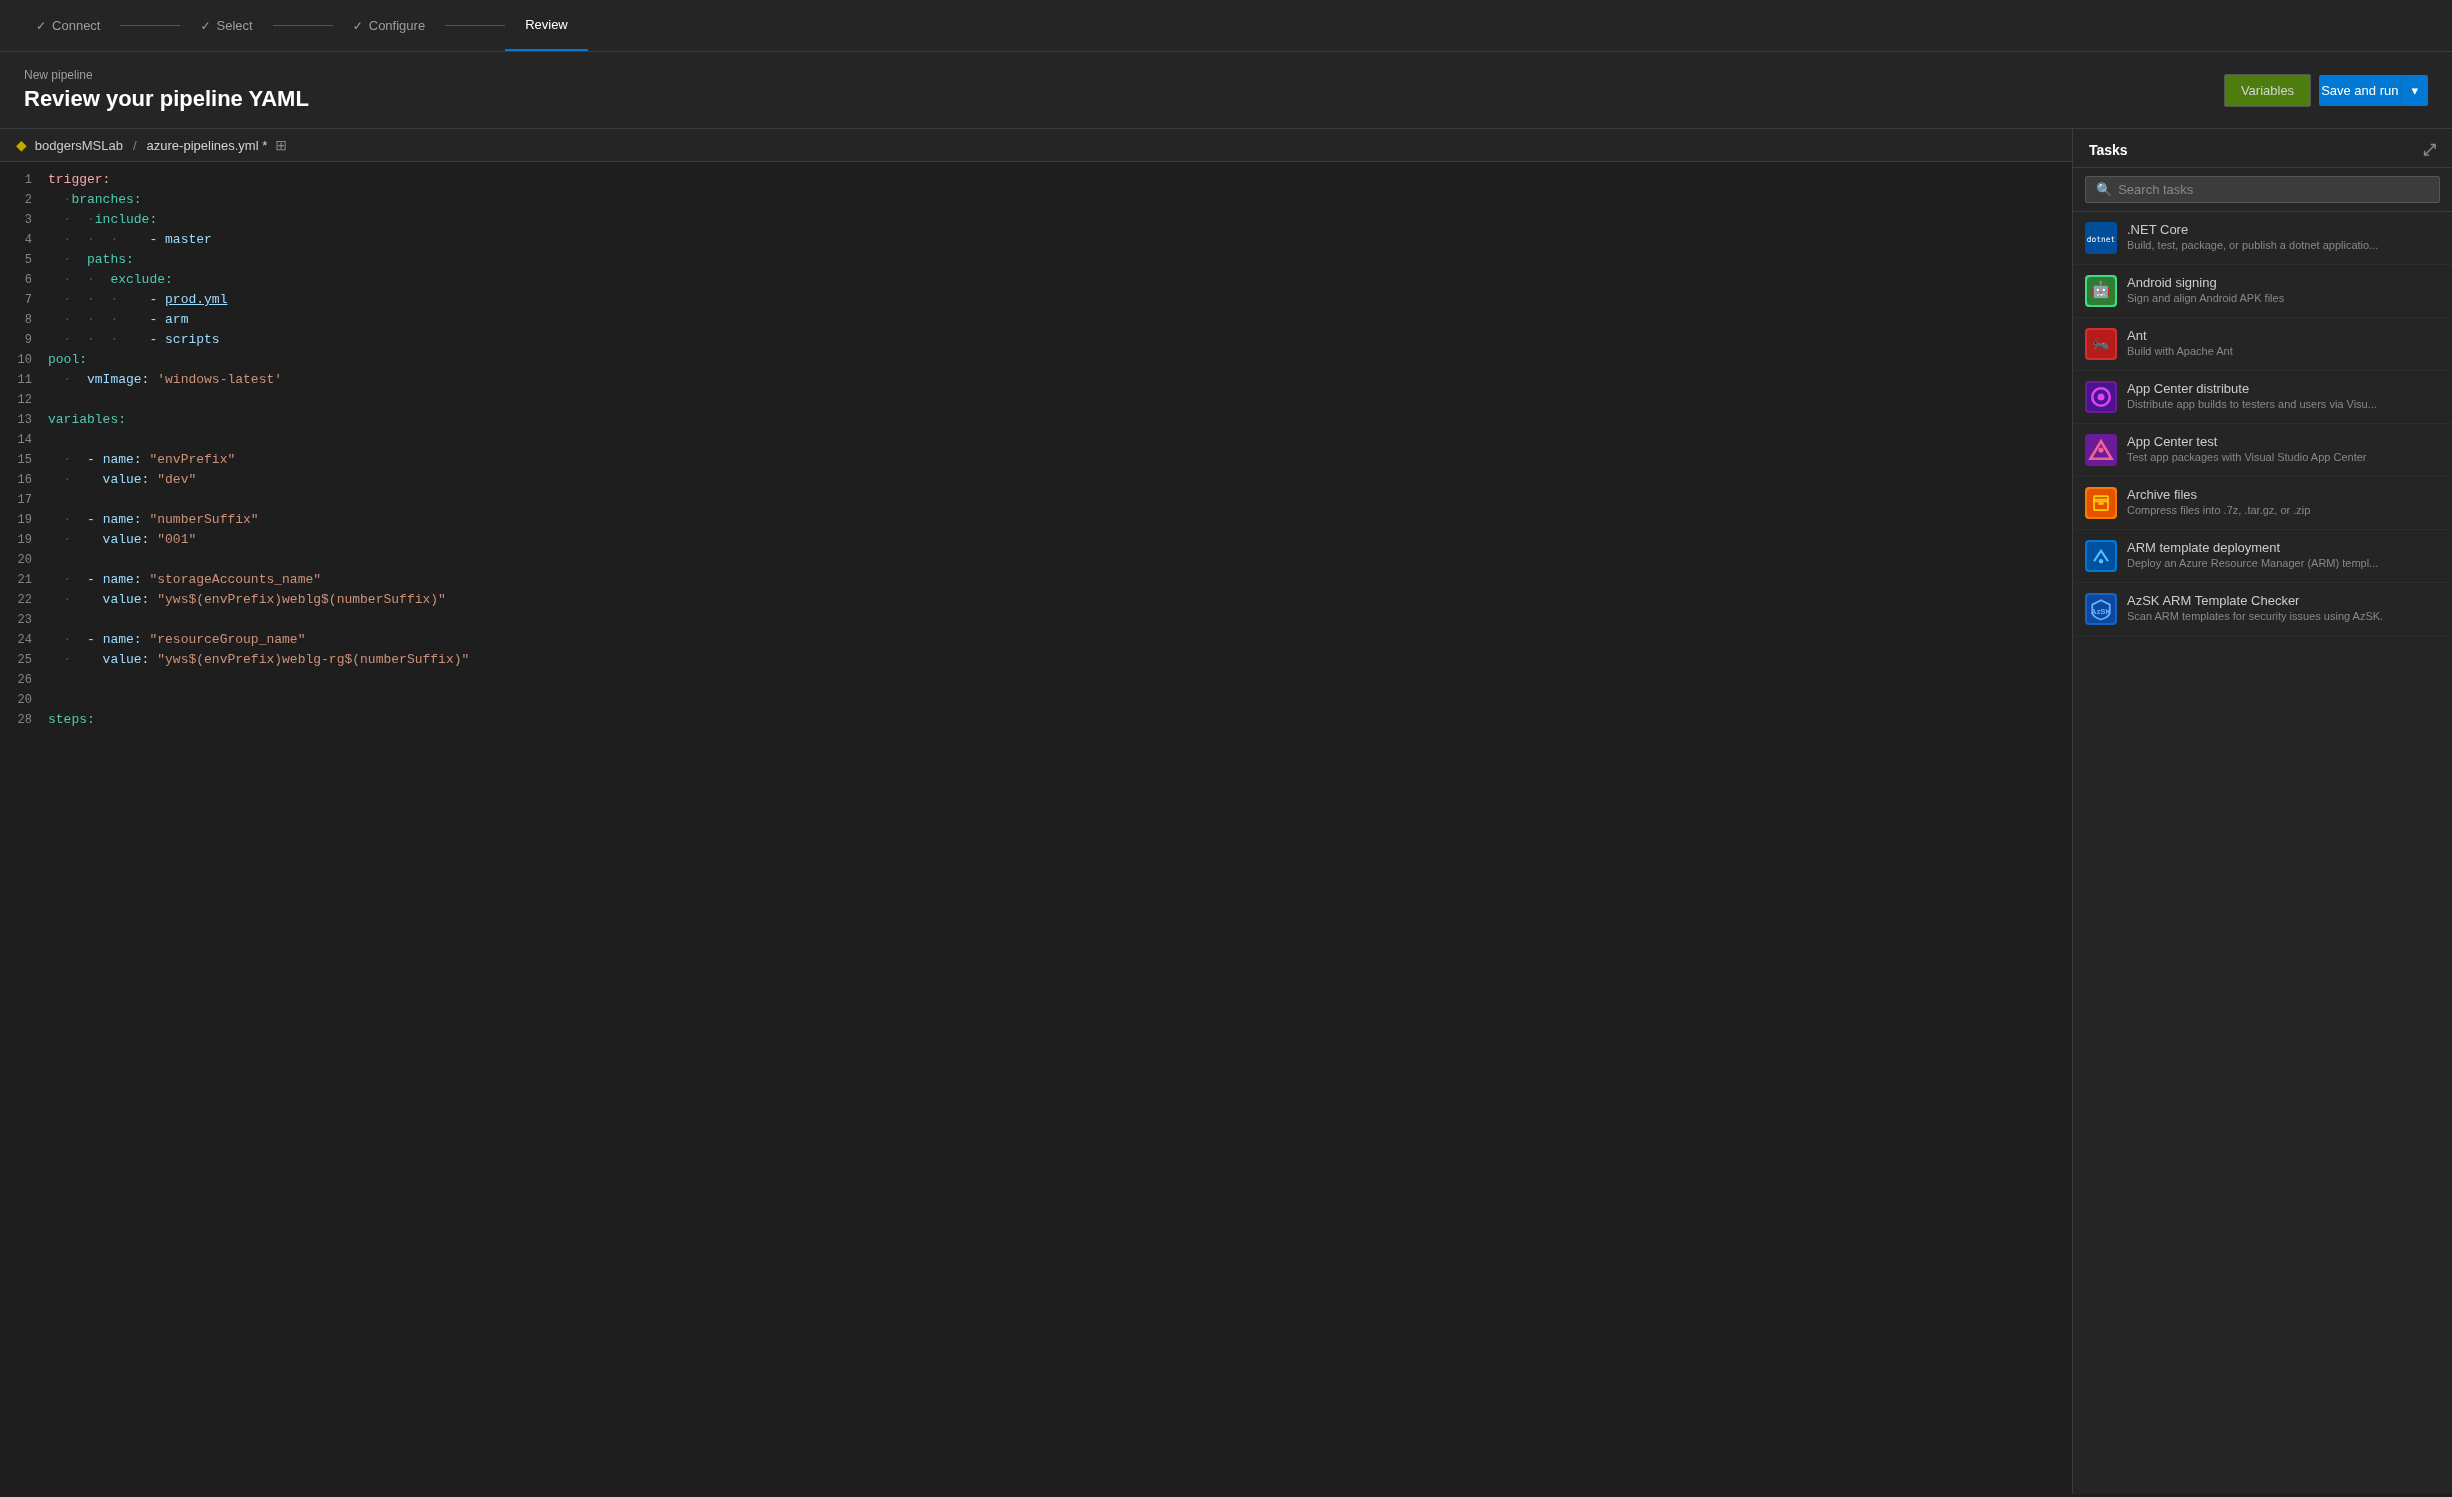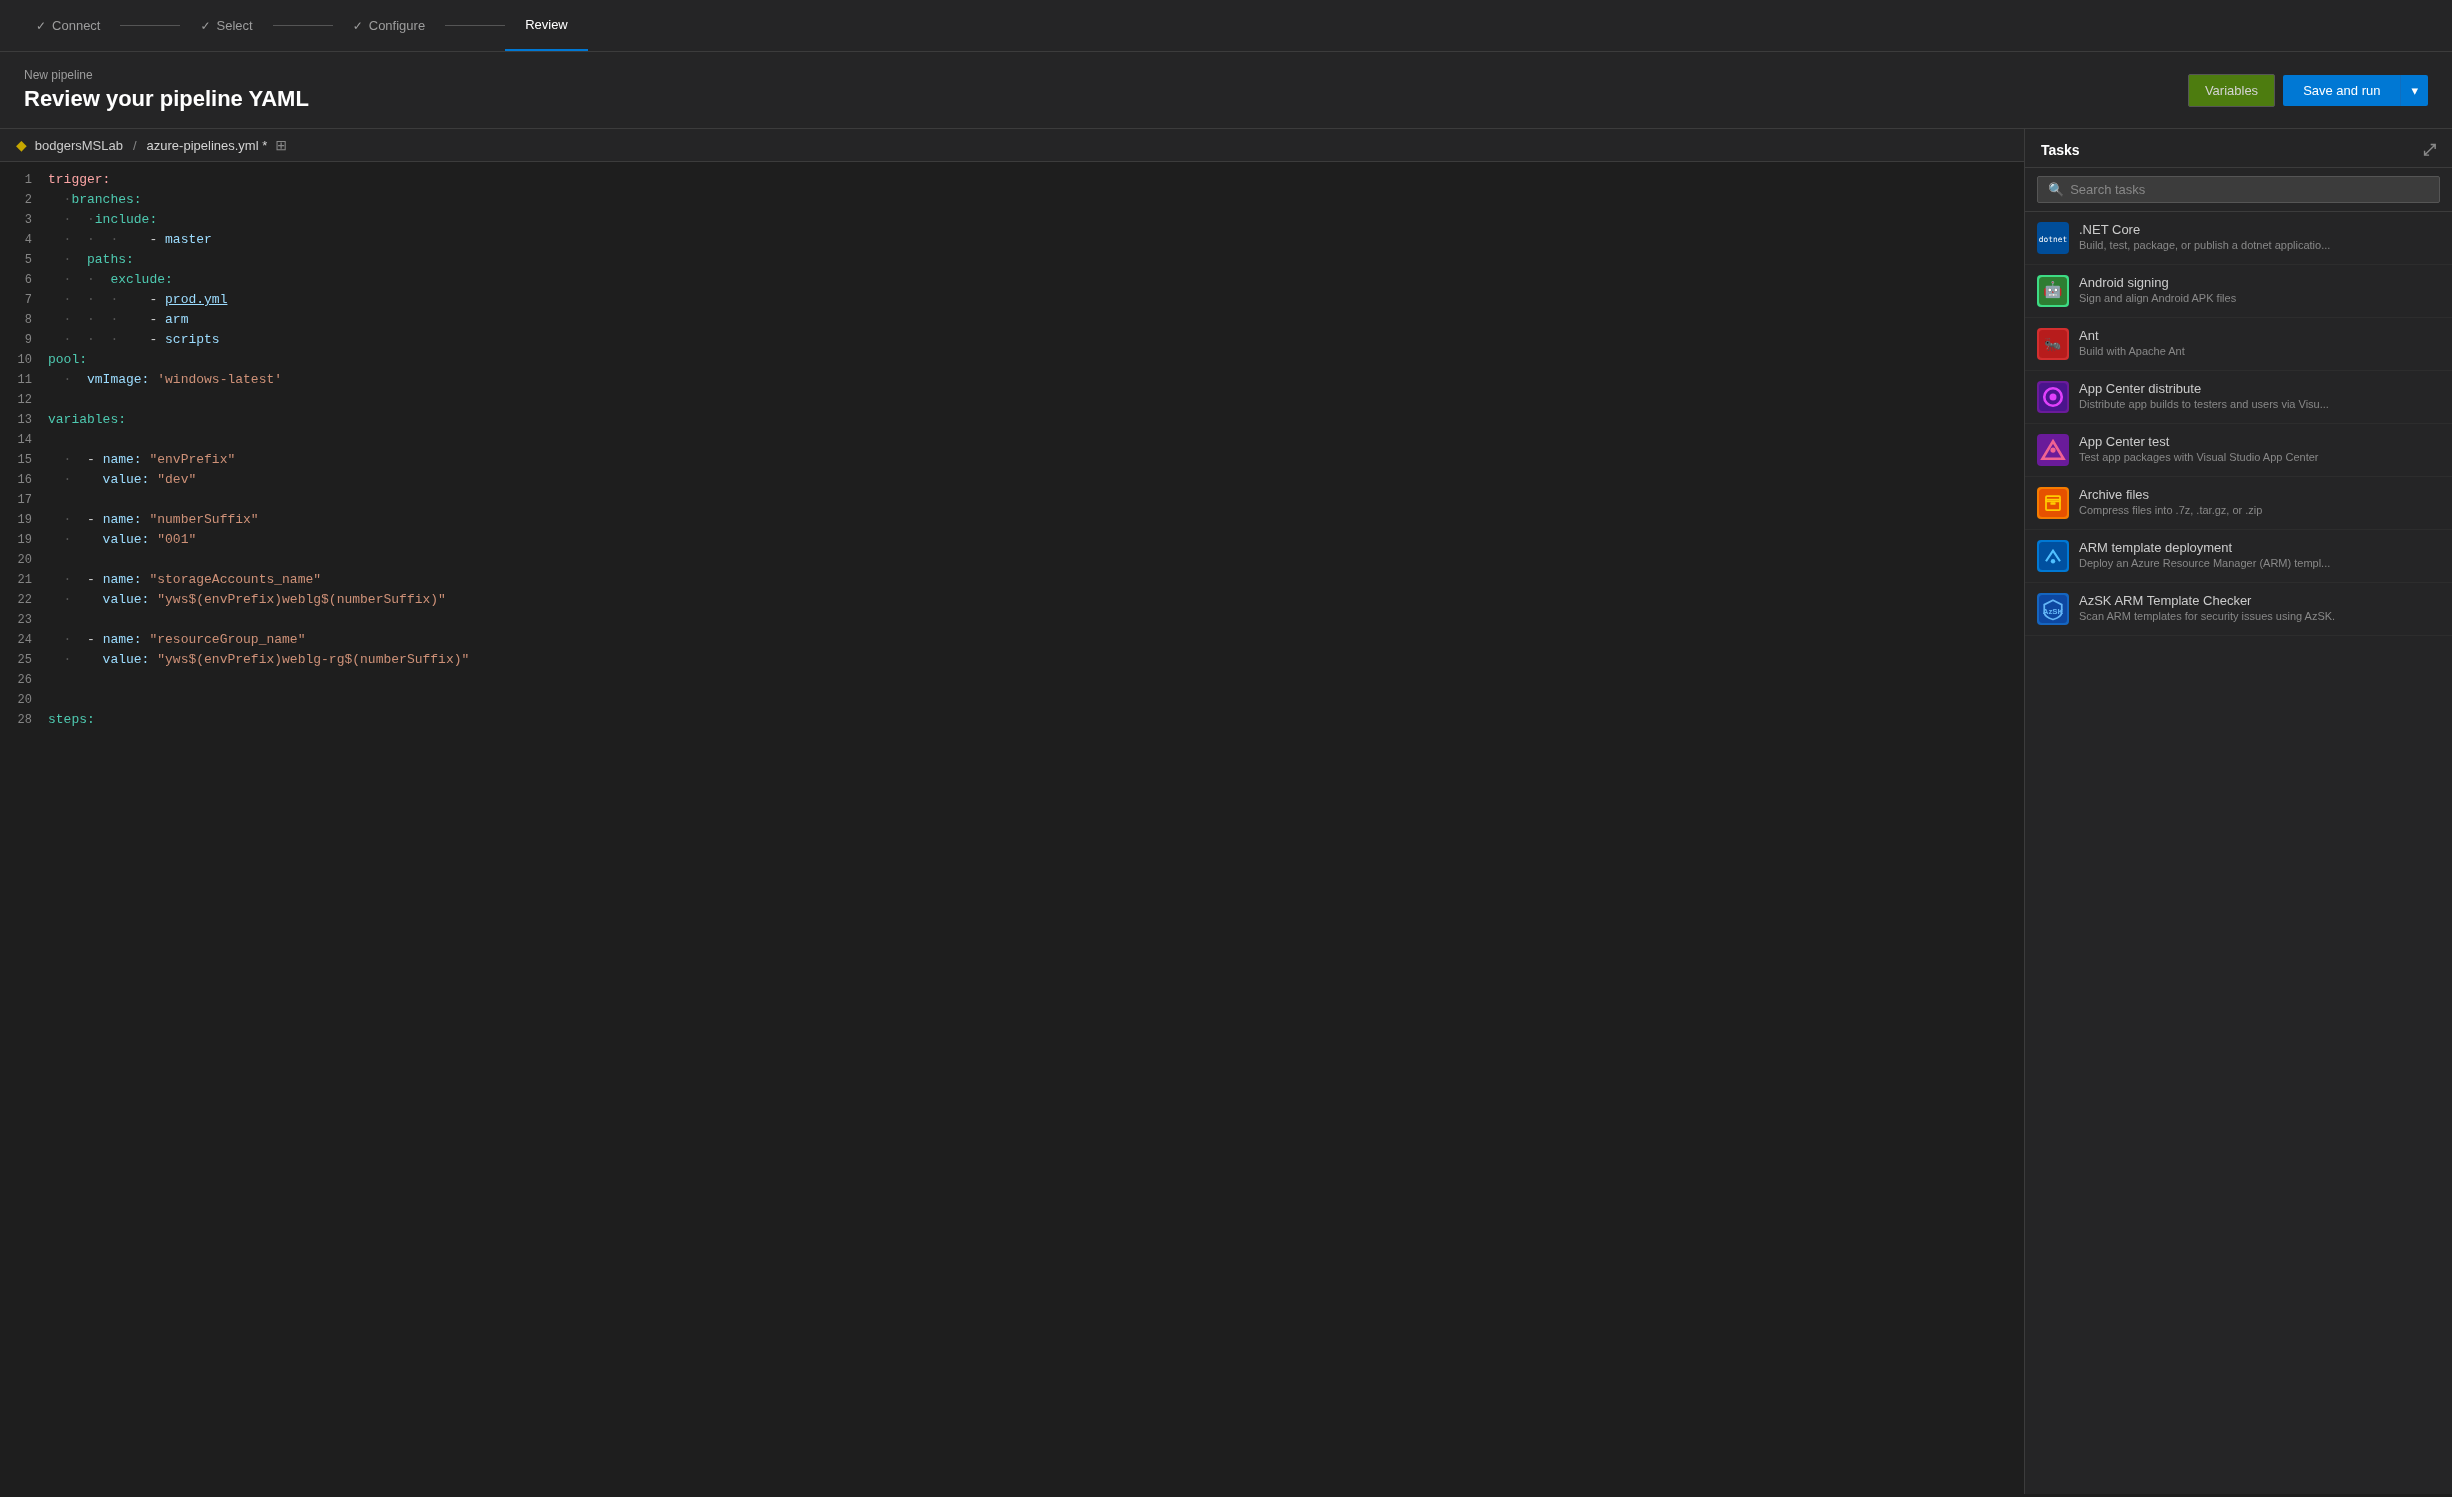--- a/index.html
+++ b/index.html
@@ -75,21 +75,21 @@
       border: 1px solid #555;
       padding: 8px 16px;
       cursor: pointer;
       font-size: 13px;
       border-radius: 2px;
     }
     .btn-save-run {
       background: #0078d4;
       color: #ffffff;
       border: none;
-      padding: 8px 20px;
+      padding: 8px 2px;
       cursor: pointer;
       font-size: 13px;
       border-radius: 2px 0 0 2px;
     }
     .btn-save-run-dropdown {
       background: #0078d4;
       color: #ffffff;
       border: none;
       border-left: 1px solid #106ebe;
       padding: 8px 10px;
@@ -161,21 +161,21 @@
       line-height: 20px;
     }
     .line-content {
       flex: 1;
       line-height: 20px;
       white-space: pre;
     }
 
     
     .tasks-panel {
-      width: 428px;
+      width: 380px;
       background: #252526;
       border-left: 1px solid #3c3c3c;
       display: flex;
       flex-direction: column;
       overflow: hidden;
     }
     .tasks-header {
       padding: 12px 16px 8px;
       font-size: 14px;
       font-weight: 600;

